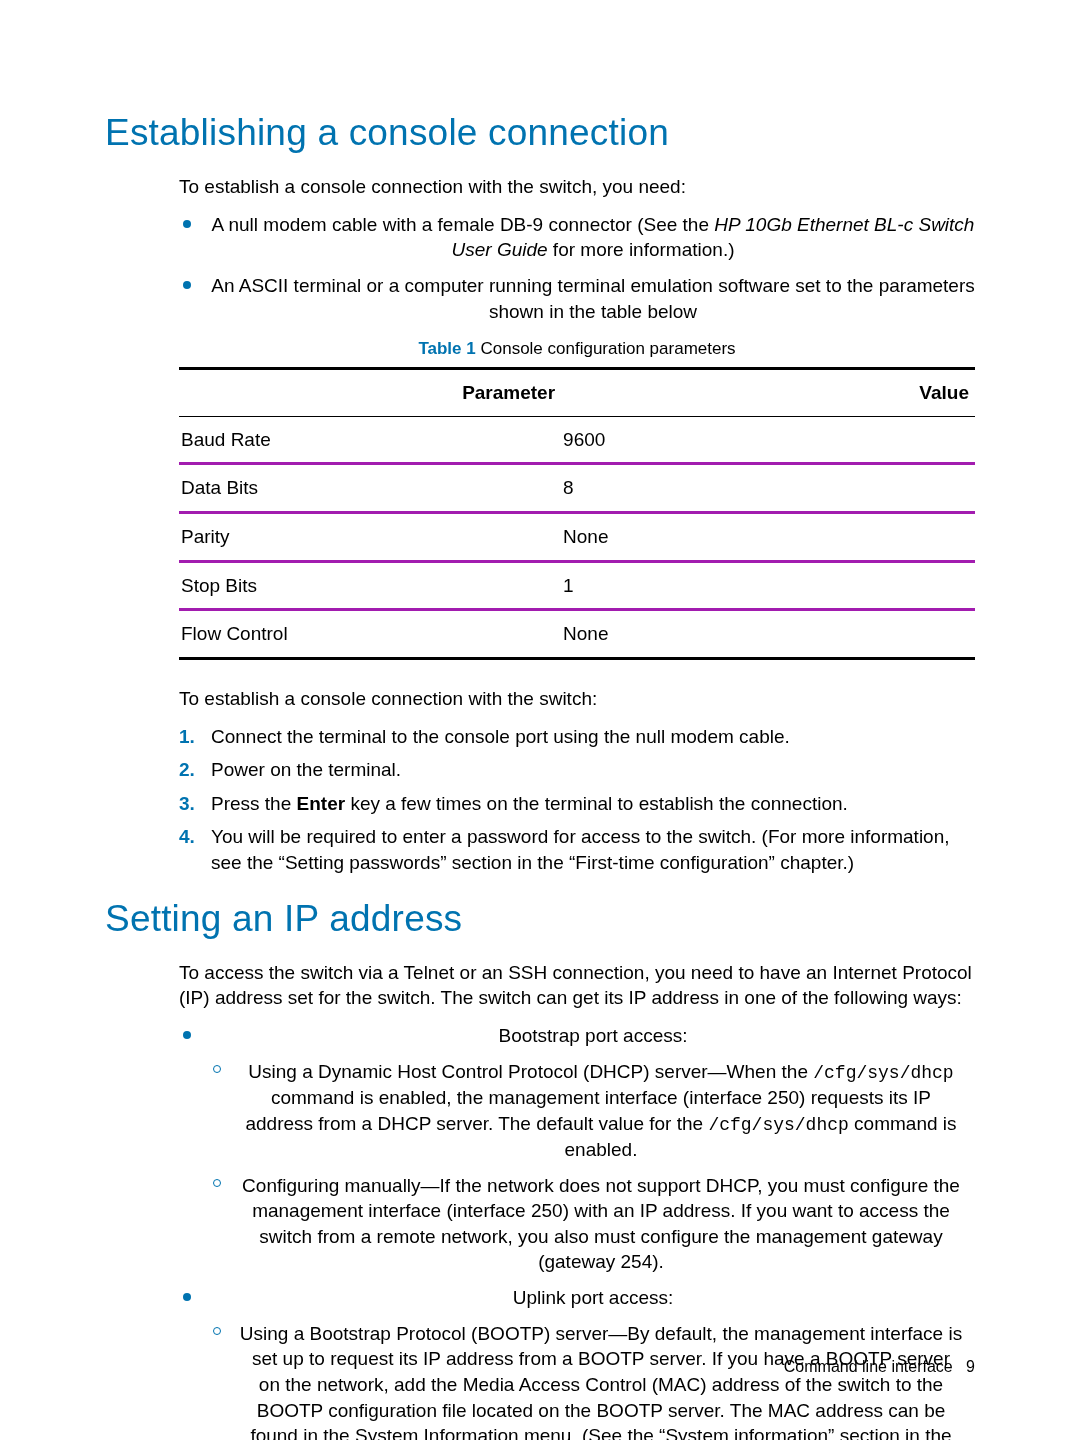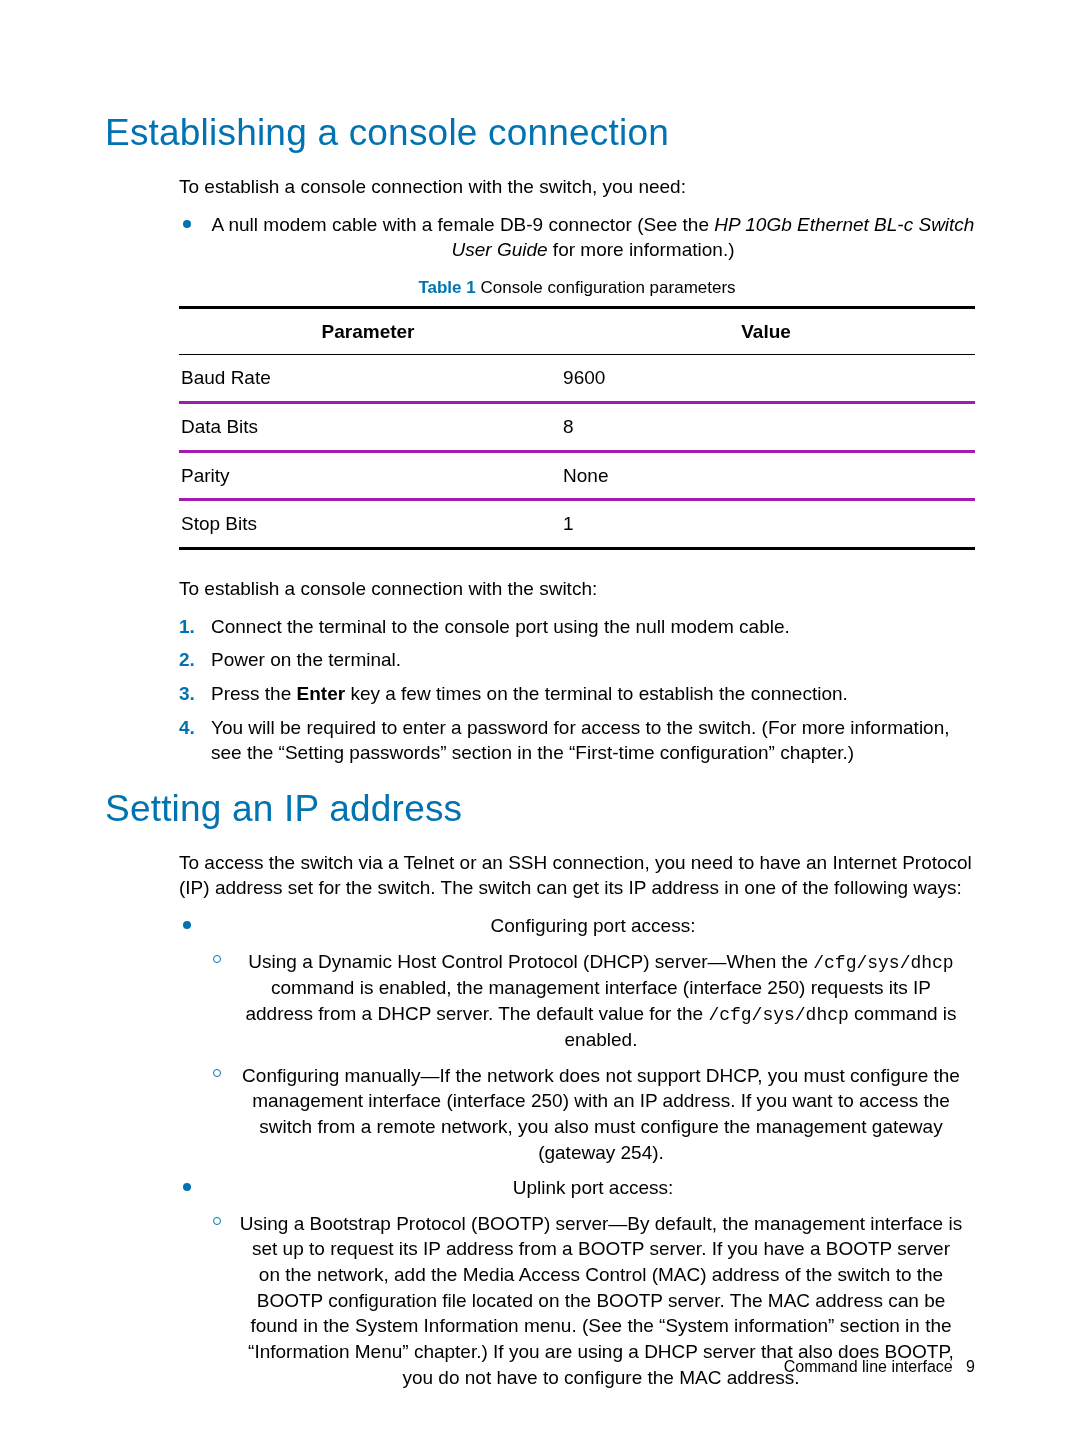--- a/index.html
+++ b/index.html
@@ -108,21 +108,21 @@
   .table-caption .tlabel {
     color: #0073b0;
     font-weight: 600;
   }
   table {
     width: 100%;
     border-collapse: collapse;
     margin-bottom: 26px;
   }
   table thead th {
-    text-align: center;
+    text-align: right;
     font-weight: 700;
     padding: 10px 6px 10px 2px;
     border-top: 3px solid #000;
     border-bottom: 1px solid #000;
     font-size: 19px;
   }
   table tbody td {
     padding: 10px 6px 10px 2px;
     border-bottom: 3px solid #a21caf;
     font-weight: 300;
@@ -154,20 +154,21 @@
 
   <h1>Establishing a console connection</h1>
 
   <div class="body-indent">
     <p>To establish a console connection with the switch, you need:</p>
 
     <ul class="bullets">
       <li>
         <span>A null modem cable with a female DB-9 connector (See the </span><span class="italic">HP 10Gb Ethernet BL-c Switch User Guide</span><span> for more information.)</span>
       </li>
+      <li>An ASCII terminal or a computer running terminal emulation software set to the parameters shown in the table below</li>
     </ul>
 
     <div class="table-caption">
       <span class="tlabel">Table 1</span><span>  Console configuration parameters</span>
     </div>
 
     <table>
       <thead>
         <tr>
           <th class="col-param">Parameter</th>
@@ -184,20 +185,24 @@
           <td>8</td>
         </tr>
         <tr>
           <td>Parity</td>
           <td>None</td>
         </tr>
         <tr>
           <td>Stop Bits</td>
           <td>1</td>
         </tr>
+        <tr>
+          <td>Flow Control</td>
+          <td>None</td>
+        </tr>
       </tbody>
     </table>
 
     <p>To establish a console connection with the switch:</p>
 
     <ol class="steps">
       <li>Connect the terminal to the console port using the null modem cable.</li>
       <li>Power on the terminal.</li>
       <li>
         <span>Press the </span><span class="bold">Enter</span><span> key a few times on the terminal to establish the connection.</span>
@@ -206,21 +211,21 @@
     </ol>
   </div>
 
   <h1>Setting an IP address</h1>
 
   <div class="body-indent">
     <p>To access the switch via a Telnet or an SSH connection, you need to have an Internet Protocol (IP) address set for the switch. The switch can get its IP address in one of the following ways:</p>
 
     <ul class="bullets">
       <li>
-        <span>Configuring port access:</span>
+        <span>Bootstrap port access:</span>
         <ul class="sub">
           <li>
             <span>Using a Dynamic Host Control Protocol (DHCP) server—When the </span><span class="mono">/cfg/sys/dhcp</span><span> command is enabled, the management interface (interface 250) requests its IP address from a DHCP server. The default value for the </span><span class="mono">/cfg/sys/dhcp</span><span> command is enabled.</span>
           </li>
           <li>Configuring manually—If the network does not support DHCP, you must configure the management interface (interface 250) with an IP address. If you want to access the switch from a remote network, you also must configure the management gateway (gateway 254).</li>
         </ul>
       </li>
       <li>
         <span>Uplink port access:</span>
         <ul class="sub">

